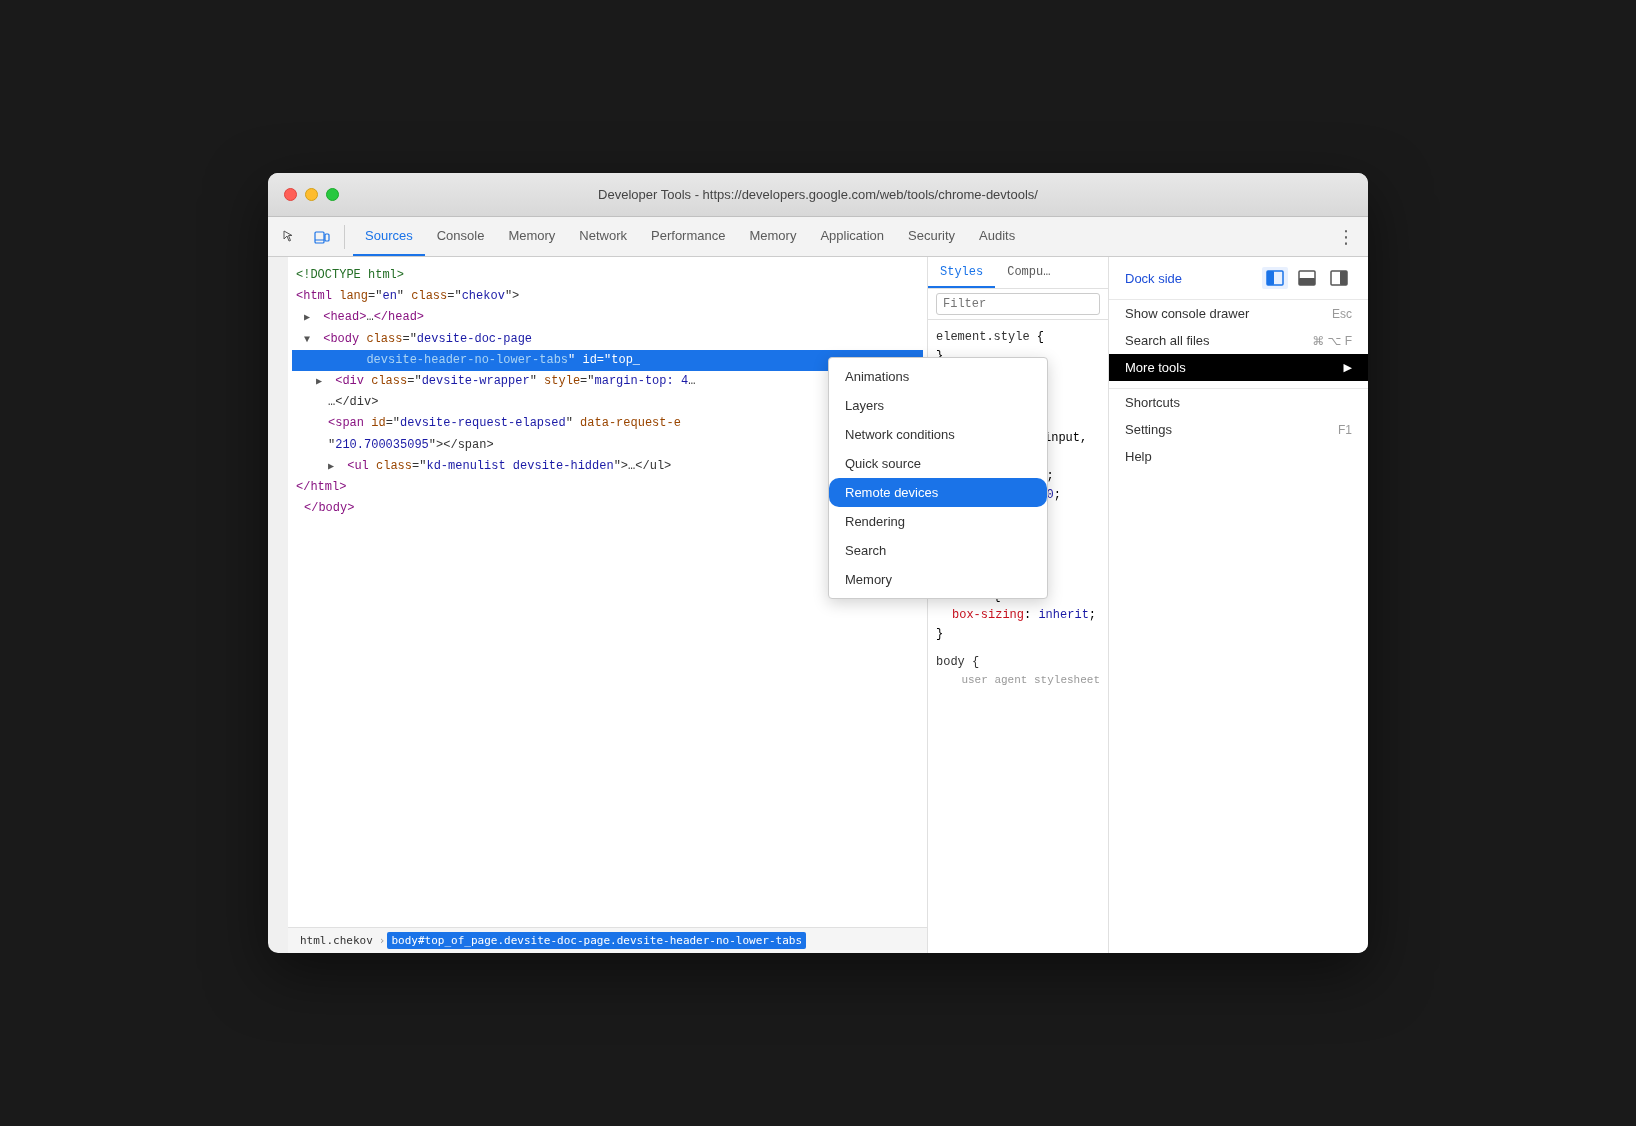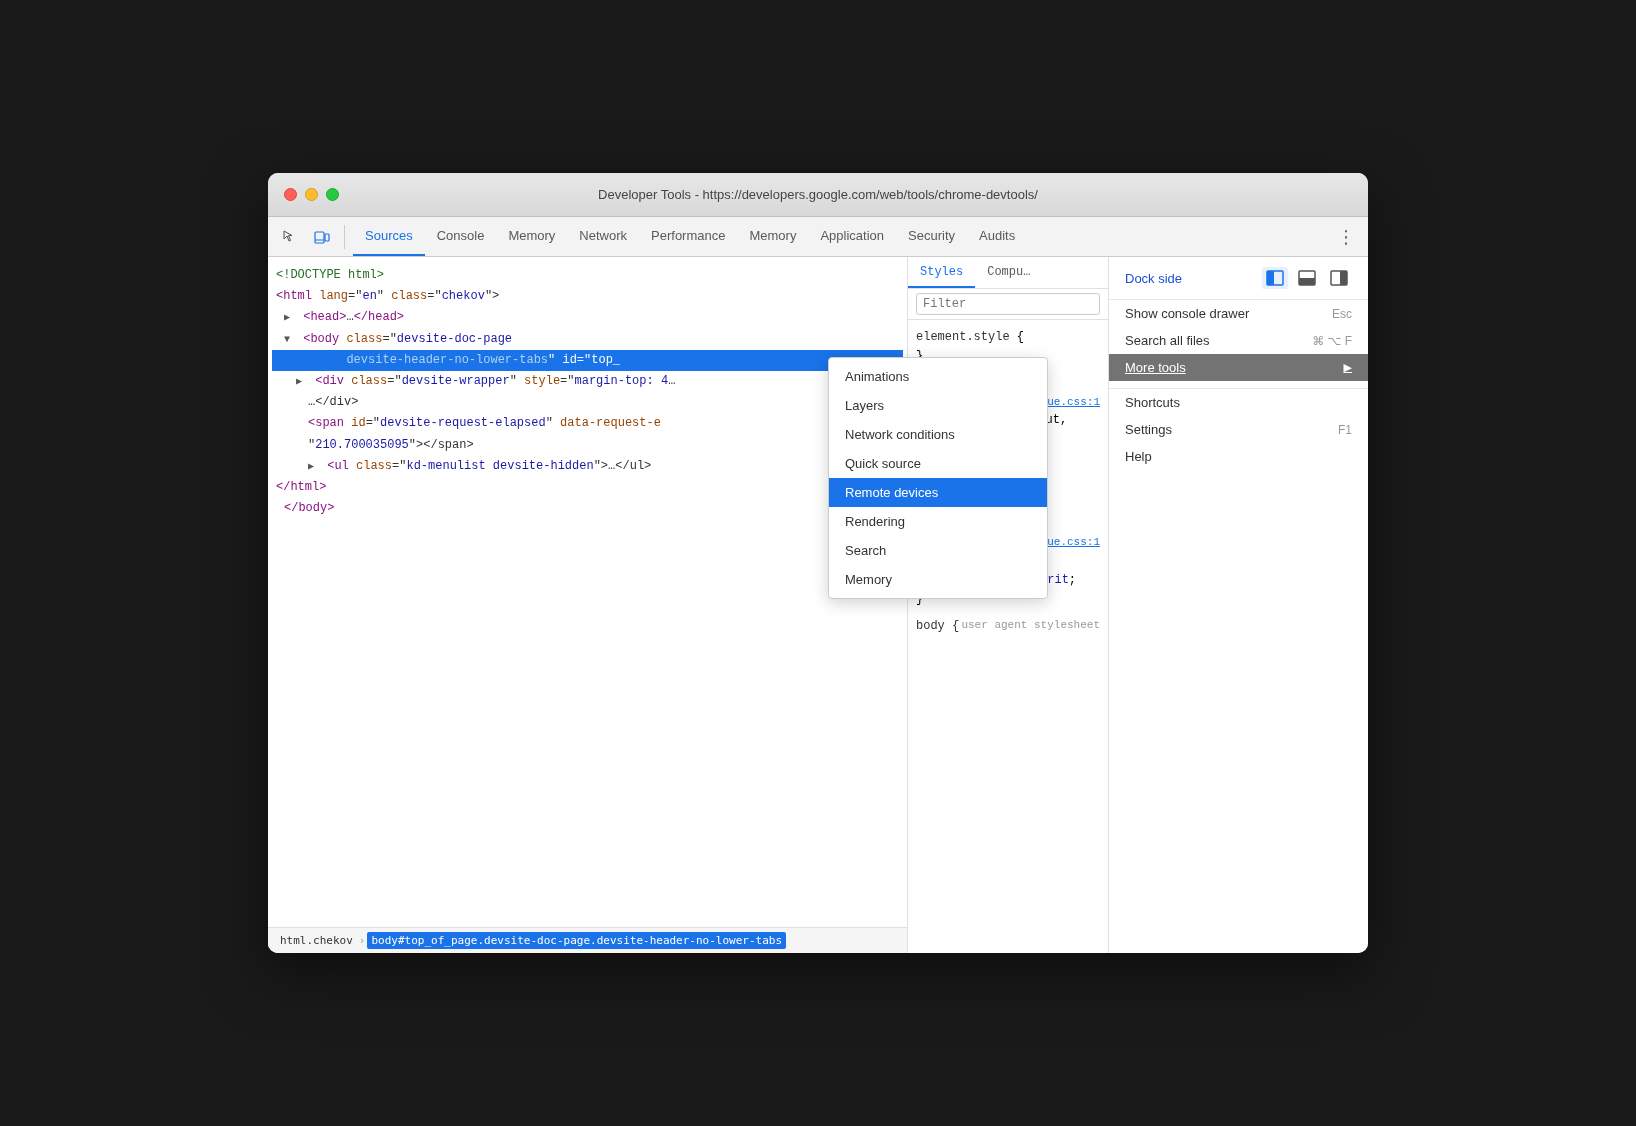--- a/index.html
+++ b/index.html
@@ -137,20 +137,21 @@
     
     .elements-panel {
       width: 640px;
       background: #fff;
       border-right: 1px solid #e0e0e0;
       display: flex;
       flex-direction: column;
       overflow: hidden;
       font-family: 'Menlo', 'Monaco', 'Courier New', monospace;
       font-size: 12px;
+      margin-left: 20px;
     }
 
     .html-content {
       flex: 1;
       padding: 8px 4px;
       overflow: auto;
       color: #333;
       line-height: 1.6;
     }
 
@@ -373,20 +374,21 @@
       cursor: pointer;
       font-family: -apple-system, BlinkMacSystemFont, Arial, sans-serif;
       font-size: 13px;
       color: #333;
       display: flex;
       align-items: center;
     }
     .menu-item-overlay.highlighted {
       background: #1a73e8;
       color: #fff;
+      border-radius: 10px;
     }
   </style>
 </head>
 <body>
 
 <div class="window">
 
   <div class="title-bar">
     <div class="traffic-lights">
       <div class="traffic-light close"></div>
@@ -571,21 +573,21 @@
 
       <div class="menu-item">
         <span>Show console drawer</span>
         <span class="shortcut">Esc</span>
       </div>
       <div class="menu-item">
         <span>Search all files</span>
         <span class="shortcut">⌘ ⌥ F</span>
       </div>
 
-      <div class="menu-item" style="background:#737373;color:#fff;text-decoration:underline;">
+      <div class="menu-item" style="background:#000000;color:#fff;">
         <span>More tools</span>
         <span style="color:#fff;font-size:11px">▶</span>
       </div>
 
       <div style="height:8px;border-bottom:1px solid #e8e8e8"></div>
 
       <div class="menu-item">
         <span>Shortcuts</span>
       </div>
       <div class="menu-item">

